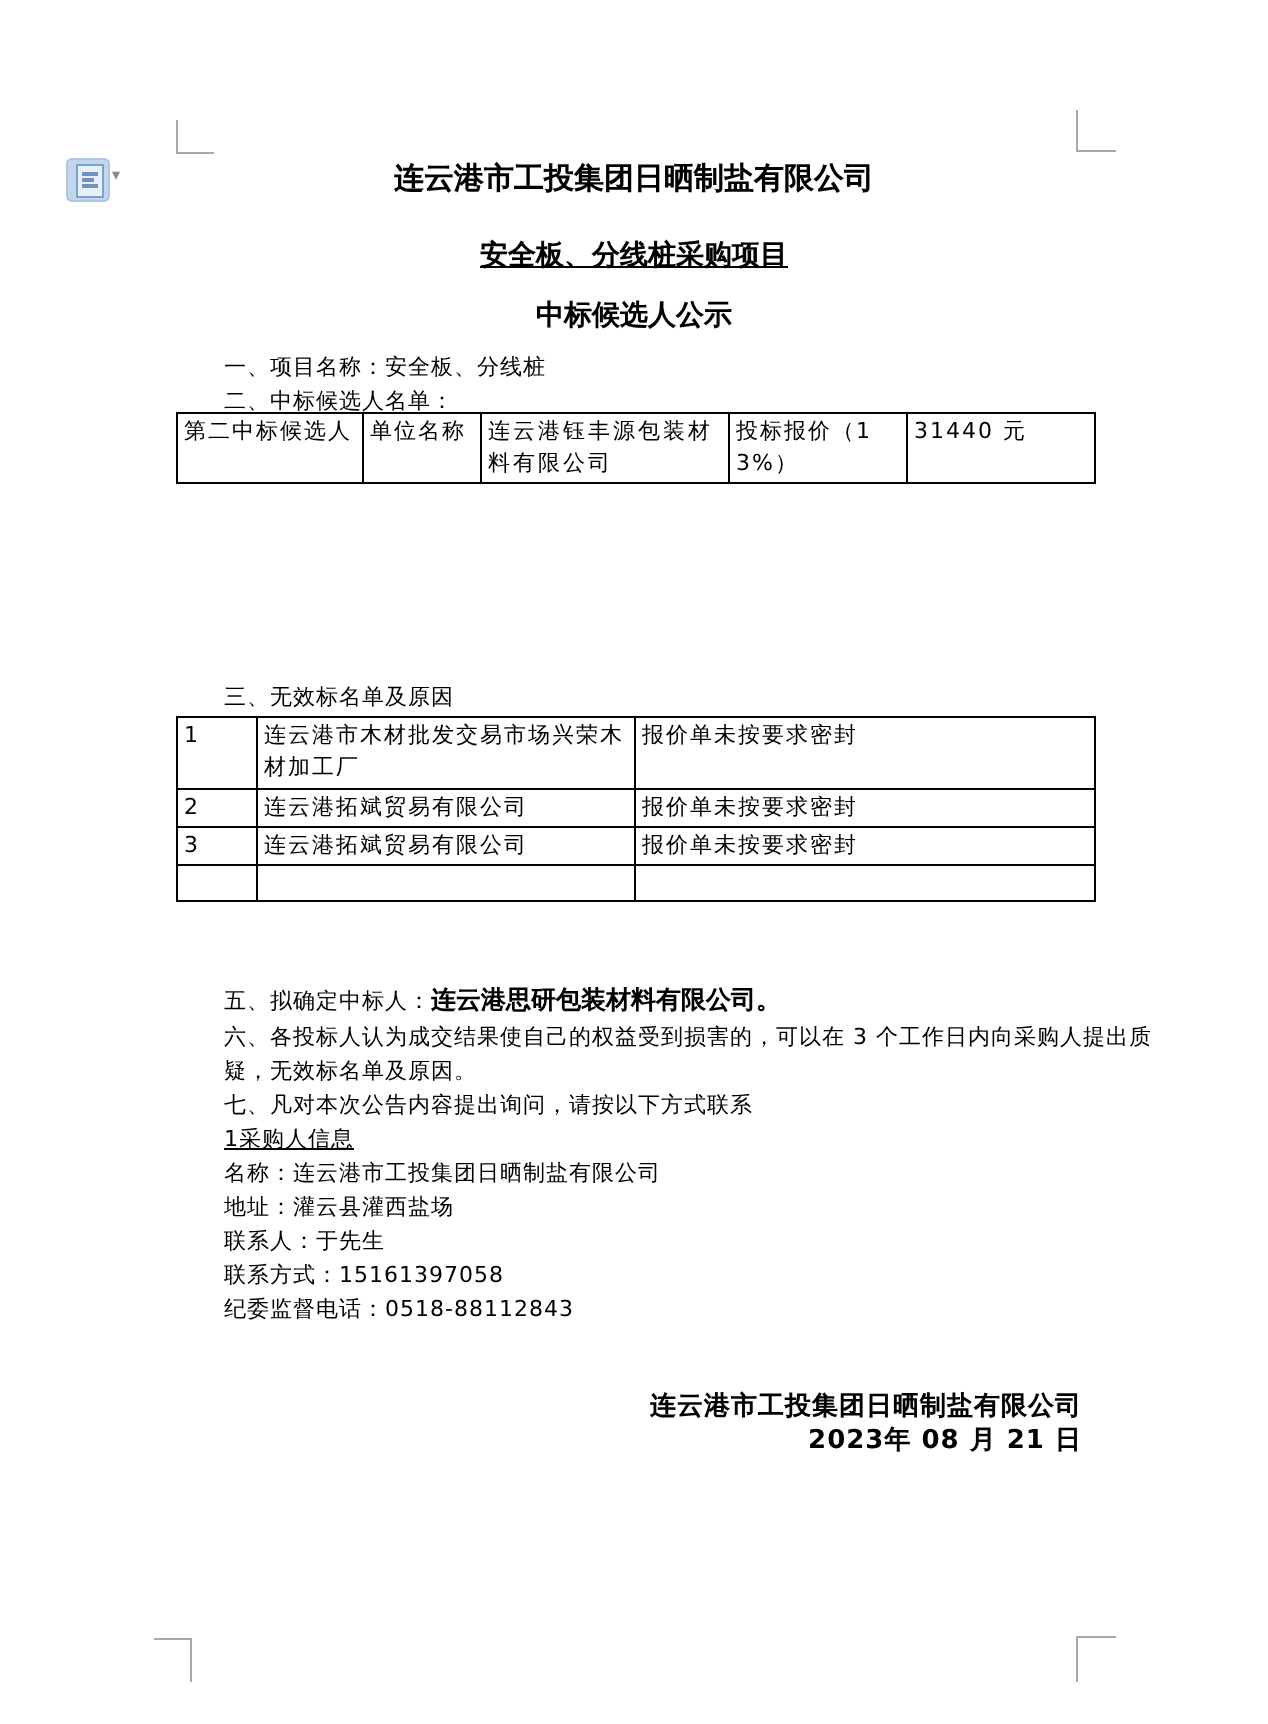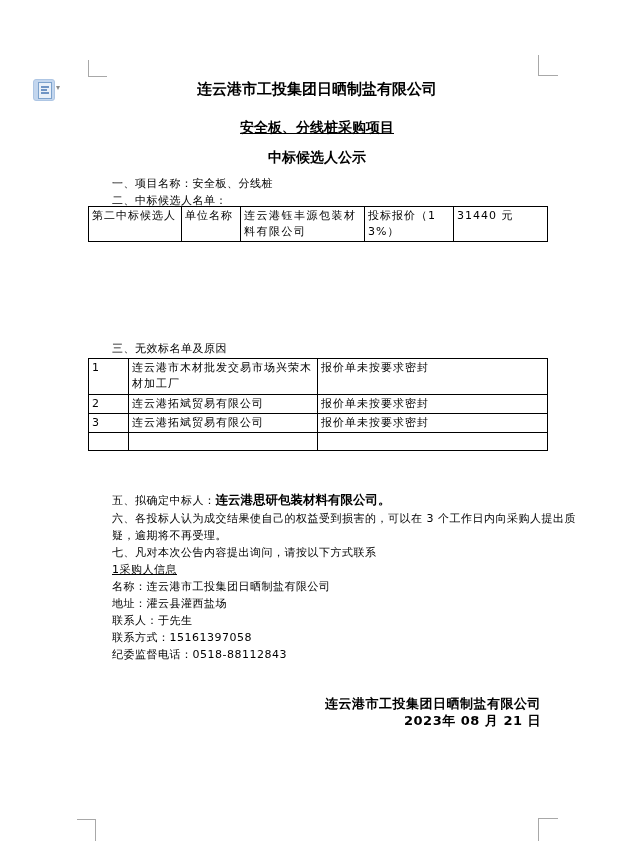--- a/index.html
+++ b/index.html
@@ -120,21 +120,21 @@
     <td></td>
     <td></td>
   </tr>
 </tbody>
   </table>
 
 <div class="abs para" style="top:492px;">
   <span>五、拟确定中标人：</span><span class="s5-company">连云港思研包装材料有限公司。</span>
 </div>
 <div class="abs para" style="top:511px;">六、各投标人认为成交结果使自己的权益受到损害的，可以在 3 个工作日内向采购人提出质</div>
-<div class="abs para" style="top:528px;">疑，逾期将不再受理。</div>
+<div class="abs para" style="top:528px;">疑，无效标名单及原因。</div>
 <div class="abs para" style="top:545px;">七、凡对本次公告内容提出询问，请按以下方式联系</div>
 <div class="abs para" style="top:562px;text-decoration:underline;">1采购人信息</div>
 <div class="abs para" style="top:579px;">名称：连云港市工投集团日晒制盐有限公司</div>
 <div class="abs para" style="top:596px;">地址：灌云县灌西盐场</div>
 <div class="abs para" style="top:613px;">联系人：于先生</div>
 <div class="abs para" style="top:630px;">联系方式：15161397058</div>
 <div class="abs para" style="top:647px;">纪委监督电话：0518-88112843</div>
 
 <div class="abs signature">
   <div>连云港市工投集团日晒制盐有限公司</div>

